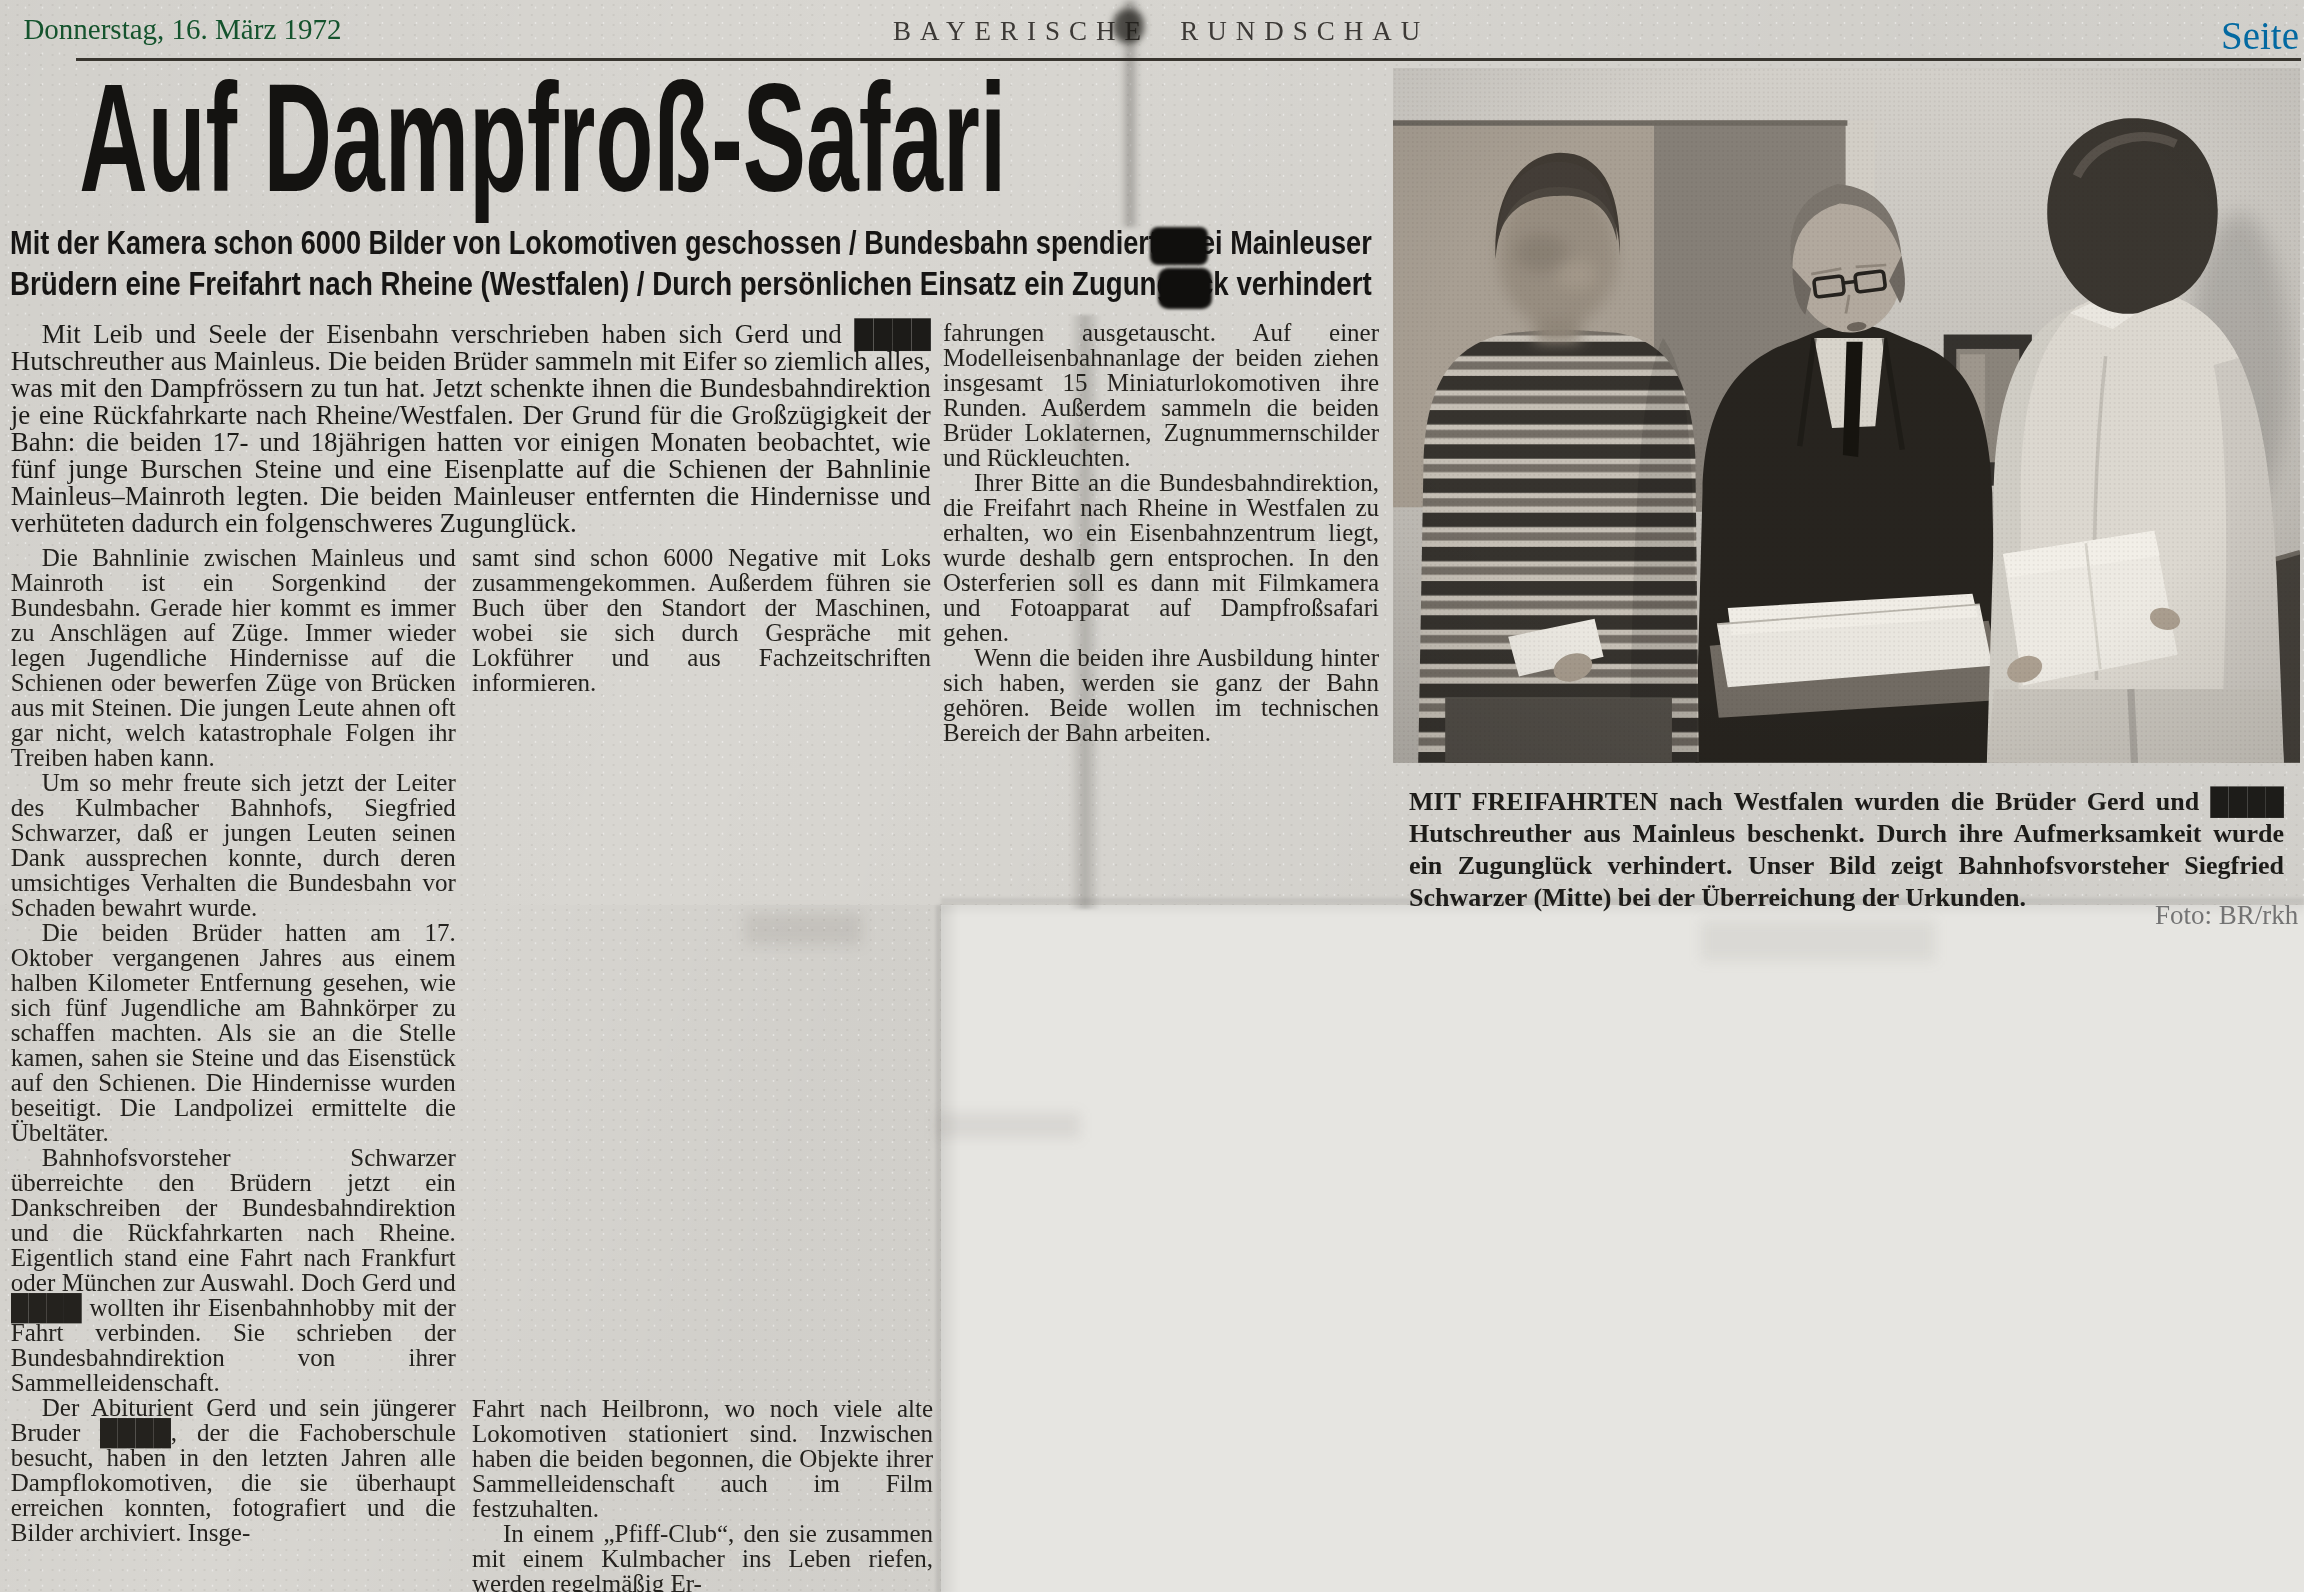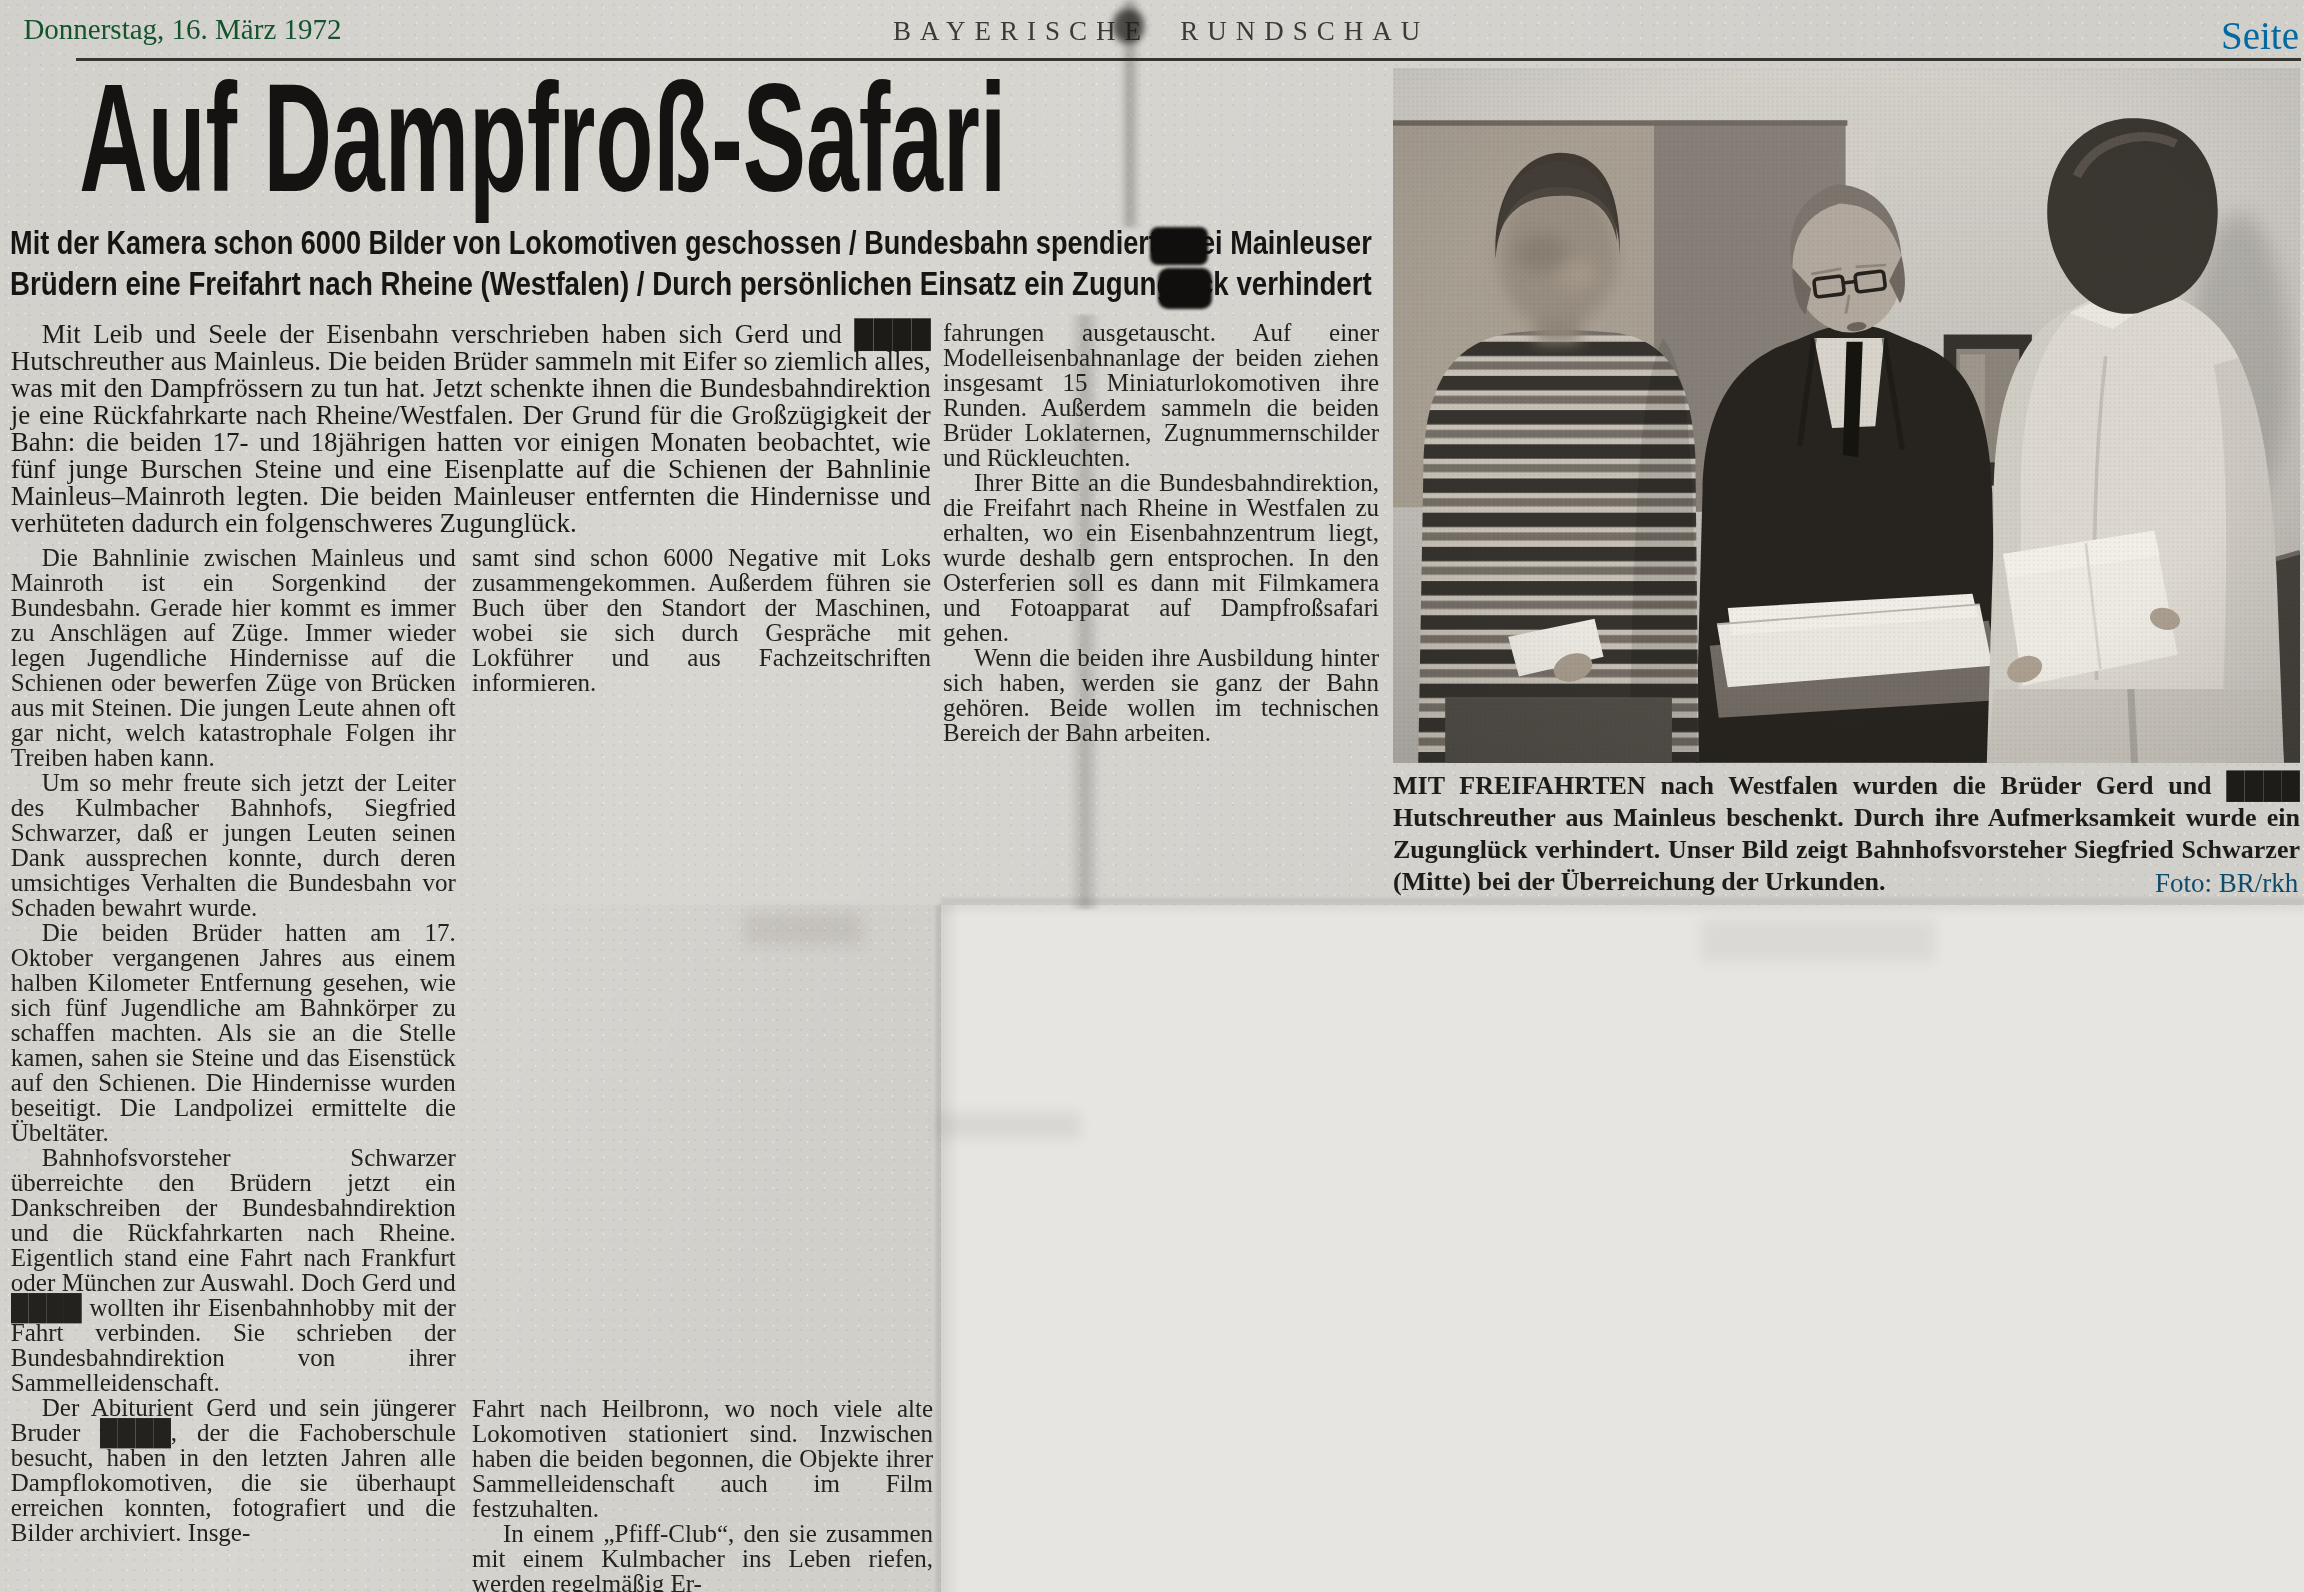--- a/index.html
+++ b/index.html
@@ -44,22 +44,22 @@
   #col1{left:10.8px;top:545px;width:445px;height:1047px;overflow:hidden}
   #col2-top{left:472px;top:545px;width:459px}
   #col2-bottom{left:472px;top:1396px;width:461px;height:196px;overflow:hidden}
   #col3{left:943px;top:320px;width:436px}
 
   
   #photo{position:absolute;left:1393px;top:68px;width:907px;height:695px;
          box-shadow:0 0 0 0.9px rgba(0,0,0,.12) inset}
   #caption{position:absolute;left:1393px;top:770px;width:907px;font-size:26px;
            line-height:32px;text-align:justify;font-weight:bold;color:#1d1c19}
-  #caption p{margin:0}
-  #credit{position:absolute;right:1.8px;bottom:-0.9px;font-weight:normal;font-size:27px;color:#0c4a6e}
+  #caption p{margin:16px}
+  #credit{position:absolute;right:1.8px;bottom:-0.9px;font-weight:normal;font-size:27px;color:#737373}
 
   
   .artifact{position:absolute;pointer-events:none}
   #fold-top{left:1120px;top:0;width:20px;height:227px;
      background:linear-gradient(to right,transparent,rgba(35,32,28,.28),transparent);filter:blur(2.7px)}
   #masthead-smudge{left:1113px;top:9px;width:31px;height:34px;background:rgba(28,26,22,.72);
      border-radius:45%;filter:blur(3.6px)}
   #blob-sub1{left:1150px;top:227px;width:58px;height:38px;background:#100f0d;border-radius:8px;filter:blur(1.4px)}
   #blob-sub2{left:1158px;top:268px;width:54px;height:41px;background:#100f0d;border-radius:10px;filter:blur(1.4px)}
   #fold-col3{left:1069px;top:315px;width:32px;height:594px;

